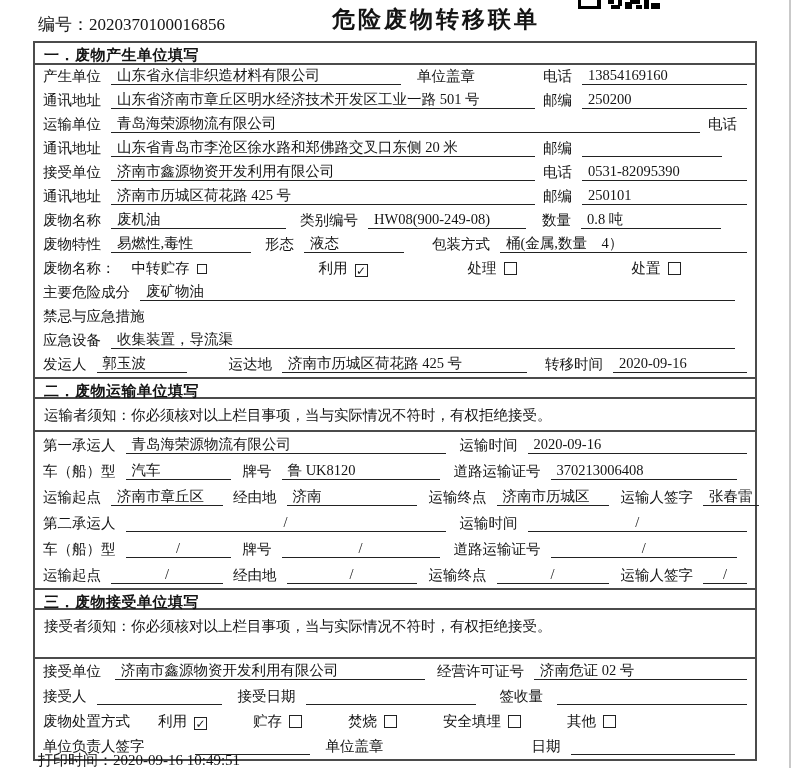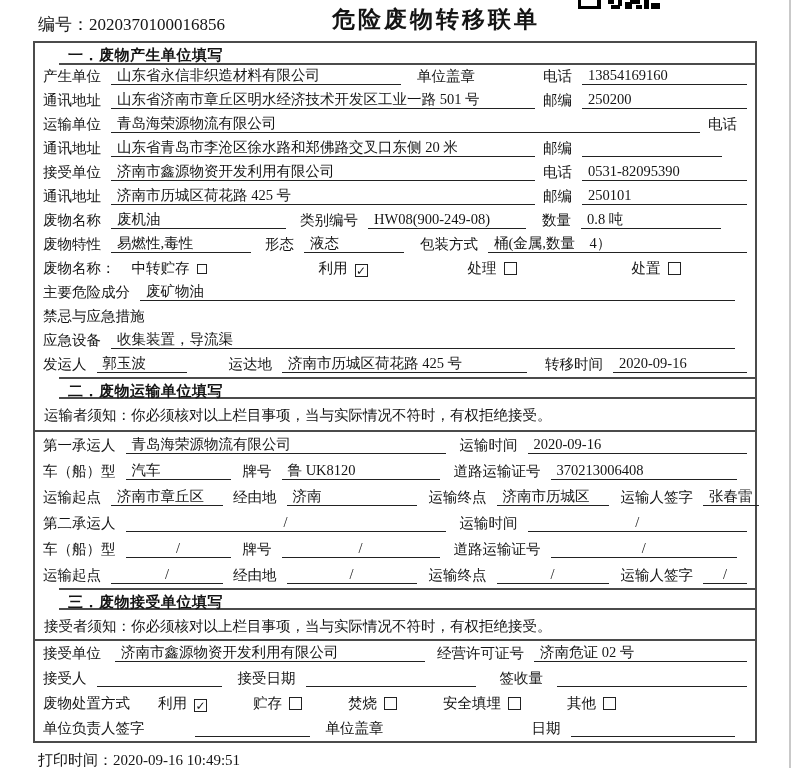--- a/index.html
+++ b/index.html
@@ -18,21 +18,20 @@
   .page-edge{position:absolute;left:789px;top:0;width:2px;height:768px;background:#c9c9c9;}
 
   .form-box{
     position:absolute;left:33px;top:41px;width:724px;box-sizing:border-box;
     border:2px solid #4b4b4b;background:#fff;
   }
   .sec-header{
     font-family:"Liberation Sans","DejaVu Sans",sans-serif;font-weight:bold;font-size:15px;
     padding:3px 9px 2px;height:22px;box-sizing:border-box;border-bottom:2px solid #4b4b4b;
     letter-spacing:0.5px;
-    margin-left:24px;
   }
   .sec-header.mid{border-top:2px solid #4b4b4b;}
   .notice{
     padding:7px 9px 0;height:33px;box-sizing:border-box;border-bottom:2px solid #4b4b4b;
     white-space:nowrap;
   }
   .row{
     display:flex;align-items:flex-end;box-sizing:border-box;
     padding:0 8px 4px;white-space:nowrap;
   }
@@ -131,21 +130,21 @@
       <span class="fld" style="width:158px">HW08(900-249-08)</span>
       <span class="lbl" style="margin-left:16px">数量</span>
       <span class="fld" style="width:140px">0.8 吨</span>
     </div>
 
     <div class="row">
       <span class="lbl">废物特性</span>
       <span class="fld" style="width:140px">易燃性,毒性</span>
       <span class="lbl" style="margin-left:14px">形态</span>
       <span class="fld" style="width:100px">液态</span>
-      <span class="lbl" style="margin-left:16px">包装方式</span>
+      <span class="lbl" style="margin-left:28px">包装方式</span>
       <span class="fld grow">桶(金属,数量　4）</span>
     </div>
 
     <div class="row">
       <span class="lbl">废物名称：</span>
       <span class="opt" style="margin-left:6px"><span>中转贮存</span><span class="checkbox small"></span></span>
       <span class="opt" style="margin-left:112px"><span>利用</span><span class="checkbox checked">✓</span></span>
       <span class="opt" style="margin-left:100px"><span>处理</span><span class="checkbox"></span></span>
       <span class="opt" style="margin-left:115px"><span>处置</span><span class="checkbox"></span></span>
     </div>
@@ -228,21 +227,21 @@
       <span class="fld c" style="width:130px">/</span>
       <span class="lbl" style="margin-left:12px">运输终点</span>
       <span class="fld c" style="width:112px">/</span>
       <span class="lbl" style="margin-left:12px">运输人签字</span>
       <span class="fld grow c">/</span>
     </div>
   </div>
 
   <div class="s3">
     <div class="sec-header mid">三．废物接受单位填写</div>
-    <div class="notice" style="height:31px">接受者须知：你必须核对以上栏目事项，当与实际情况不符时，有权拒绝接受。</div>
+    <div class="notice" style="height:49px">接受者须知：你必须核对以上栏目事项，当与实际情况不符时，有权拒绝接受。</div>
 
     <div class="row">
       <span class="lbl" style="margin-right:14px">接受单位</span>
       <span class="fld" style="width:310px">济南市鑫源物资开发利用有限公司</span>
       <span class="lbl" style="margin-left:12px">经营许可证号</span>
       <span class="fld grow">济南危证 02 号</span>
     </div>
 
     <div class="row">
       <span class="lbl">接受人</span>

